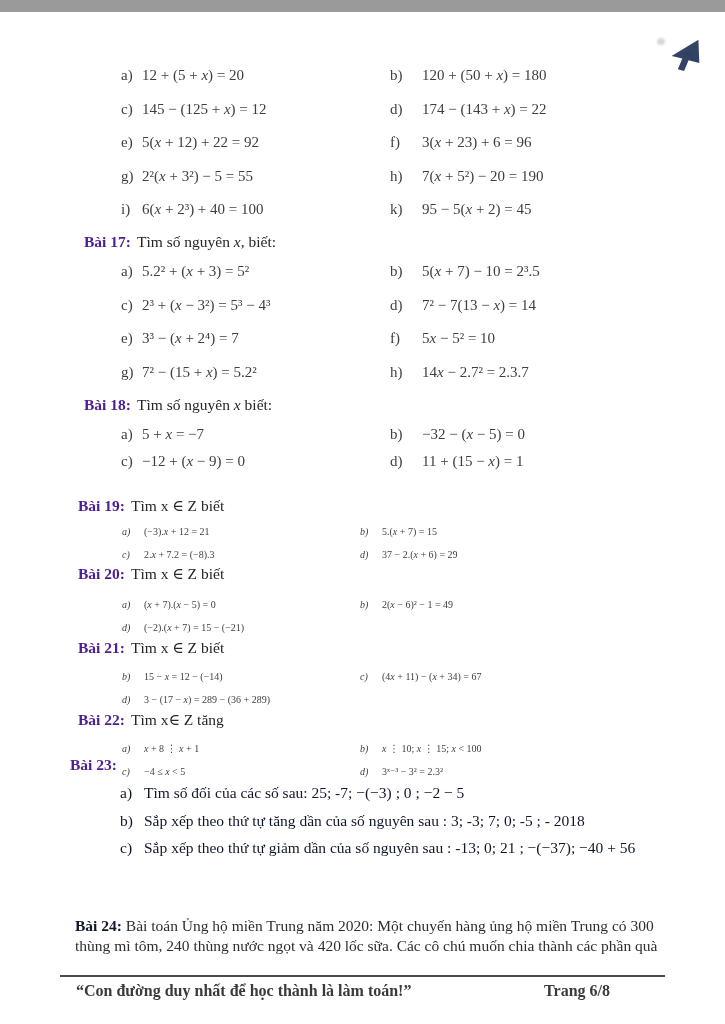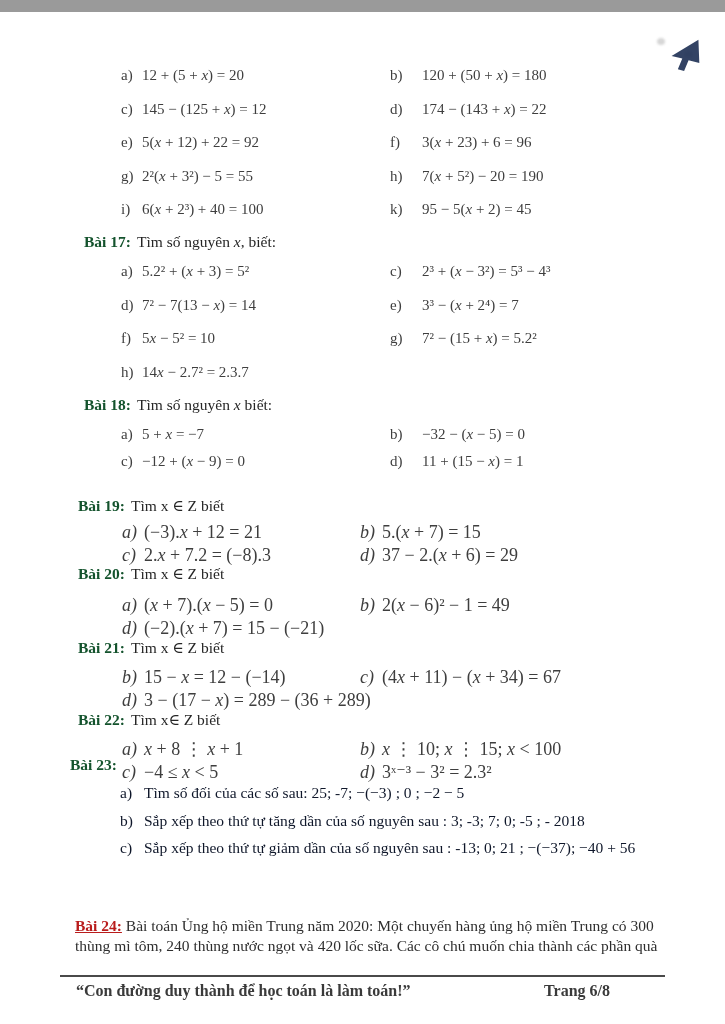--- a/index.html
+++ b/index.html
@@ -4,40 +4,40 @@
 <style>
   html,body{margin:0;padding:0;background:#9a9a9a;}
   .page{
     position:relative;width:725px;height:1024px;margin:12px auto;
     background:#ffffff;overflow:hidden;
     font-family:"Liberation Serif","DejaVu Serif",serif;
     color:#3e3e3e;
   }
   .sec{position:absolute;left:84px;width:581px;}
   .head{height:24px;line-height:24px;font-size:15.5px;color:#262626;white-space:nowrap;}
-  .head .ttl{font-weight:bold;color:#14532d;margin-right:6px;font-family:Liberation Serif, serif;}
+  .head .ttl{font-weight:bold;color:#4c1d95;margin-right:6px;font-family:Liberation Serif, serif;}
   .grid{display:grid;}
   .grid.wide{grid-template-columns:306px 1fr;}
   .grid.narrow{grid-template-columns:282px 1fr;}
   .grid .item{white-space:nowrap;}
   .grid.wide > .item:nth-child(odd){padding-left:37px;}
   .grid.narrow > .item:nth-child(odd){padding-left:44px;}
   .r33 > .item{height:33.5px;line-height:33.5px;}
   .r27 > .item{height:27px;line-height:27px;}
   .r22 > .item{height:22.5px;line-height:22.5px;}
   .fs15 .item{font-size:15px;}
-  .fs145 .item{font-size:18px;}
+  .fs145 .item{font-size:10px;}
   .lbl{display:inline-block;min-width:21px;}
   .grid.wide > .item:nth-child(even) .lbl{min-width:32px;}
   .grid.narrow .lbl{min-width:22px;font-style:italic;}
   .math i{font-style:italic;}
   .list .item{height:27.5px;line-height:27.5px;font-size:15.5px;padding-left:50px;color:#0f172a;}
   .list .lbl{min-width:24px;}
   .para{position:absolute;left:75px;width:600px;font-size:15.5px;line-height:20.5px;color:#2e2e2e;}
-  .para b{color:#b91c1c;text-decoration:underline;}
+  .para b{color:#0f172a;}
   .footer{
     position:absolute;left:60px;top:963px;width:605px;
     border-top:2px solid #4a4a4a;padding:4px 55px 0 16px;
     box-sizing:border-box;display:flex;justify-content:space-between;
     font-weight:bold;font-size:16px;color:#3a3a3a;line-height:20px;
   }
   .smudge{position:absolute;border-radius:50%;background:#d7d7d7;filter:blur(1px);}
   .s1{left:657px;top:26px;width:8px;height:7px;}
   .s2{left:684px;top:39px;width:9px;height:7px;}
   .cursor{position:absolute;left:668px;top:26px;}
@@ -65,20 +65,21 @@
       <div class="item"><span class="lbl">h)</span><span class="math">7(<i>x</i> + 5²) − 20 = 190</span></div>
       <div class="item"><span class="lbl">i)</span><span class="math">6(<i>x</i> + 2³) + 40 = 100</span></div>
       <div class="item"><span class="lbl">k)</span><span class="math">95 − 5(<i>x</i> + 2) = 45</span></div>
     </div>
   </section>
 
   <section class="sec" style="top:218px">
     <div class="head"><span class="ttl">Bài 17:</span><span class="intro">Tìm số nguyên <i>x</i>, biết:</span></div>
     <div class="grid wide r33 fs15" style="margin-top:1px">
       <div class="item"><span class="lbl">a)</span><span class="math">5.2² + (<i>x</i> + 3) = 5²</span></div>
+      <div class="item"><span class="lbl">b)</span><span class="math">5(<i>x</i> + 7) − 10 = 2³.5</span></div>
       <div class="item"><span class="lbl">c)</span><span class="math">2³ + (<i>x</i> − 3²) = 5³ − 4³</span></div>
       <div class="item"><span class="lbl">d)</span><span class="math">7² − 7(13 − <i>x</i>) = 14</span></div>
       <div class="item"><span class="lbl">e)</span><span class="math">3³ − (<i>x</i> + 2⁴) = 7</span></div>
       <div class="item"><span class="lbl">f)</span><span class="math">5<i>x</i> − 5² = 10</span></div>
       <div class="item"><span class="lbl">g)</span><span class="math">7² − (15 + <i>x</i>) = 5.2²</span></div>
       <div class="item"><span class="lbl">h)</span><span class="math">14<i>x</i> − 2.7² = 2.3.7</span></div>
     </div>
   </section>
 
   <section class="sec" style="top:381px">
@@ -113,38 +114,38 @@
   <section class="sec" style="top:624px;left:78px">
     <div class="head"><span class="ttl">Bài 21:</span><span class="intro">Tìm x ∈ Z biết</span></div>
     <div class="grid narrow r22 fs145" style="margin-top:6px">
       <div class="item"><span class="lbl">b)</span><span class="math">15 − <i>x</i> = 12 − (−14)</span></div>
       <div class="item"><span class="lbl">c)</span><span class="math">(4<i>x</i> + 11) − (<i>x</i> + 34) = 67</span></div>
       <div class="item"><span class="lbl">d)</span><span class="math">3 − (17 − <i>x</i>) = 289 − (36 + 289)</span></div>
     </div>
   </section>
 
   <section class="sec" style="top:696px;left:78px">
-    <div class="head"><span class="ttl">Bài 22:</span><span class="intro">Tìm x∈ Z biết</span></div>
+    <div class="head"><span class="ttl">Bài 22:</span><span class="intro">Tìm x∈ Z tăng</span></div>
     <div class="grid narrow r22 fs145" style="margin-top:6px">
       <div class="item"><span class="lbl">a)</span><span class="math"><i>x</i> + 8 ⋮ <i>x</i> + 1</span></div>
       <div class="item"><span class="lbl">b)</span><span class="math"><i>x</i> ⋮ 10; <i>x</i> ⋮ 15; <i>x</i> &lt; 100</span></div>
       <div class="item"><span class="lbl">c)</span><span class="math">−4 ≤ <i>x</i> &lt; 5</span></div>
       <div class="item"><span class="lbl">d)</span><span class="math">3ˣ⁻³ − 3² = 2.3²</span></div>
     </div>
   </section>
 
   <section class="sec" style="top:741px;left:70px;width:600px">
     <div class="head"><span class="ttl">Bài 23:</span></div>
     <div class="list" style="margin-top:2px">
       <div class="item"><span class="lbl">a)</span><span>Tìm số đối của các số sau:  25; -7;  −(−3) ; 0 ;  −2 − 5</span></div>
       <div class="item"><span class="lbl">b)</span><span>Sắp xếp theo thứ tự tăng dần của số nguyên sau : 3; -3; 7; 0; -5 ; - 2018</span></div>
       <div class="item"><span class="lbl">c)</span><span>Sắp xếp theo thứ tự giảm dần của số nguyên sau : -13; 0; 21 ; −(−37); −40 + 56</span></div>
     </div>
   </section>
 
   <p class="para" style="top:888px"><b>Bài 24:</b> <span>Bài toán Ủng hộ miền Trung năm 2020: Một chuyến hàng ủng hộ miền Trung có 300 thùng mì tôm, 240 thùng nước ngọt và 420 lốc sữa. Các cô chú muốn chia thành các phần quà</span></p>
 
   <div class="footer">
-    <span>“Con đường duy thành để học toán là làm toán!”</span>
+    <span>“Con đường duy nhất để học thành là làm toán!”</span>
     <span>Trang 6/8</span>
   </div>
 
 </div>
 
 </body></html>

